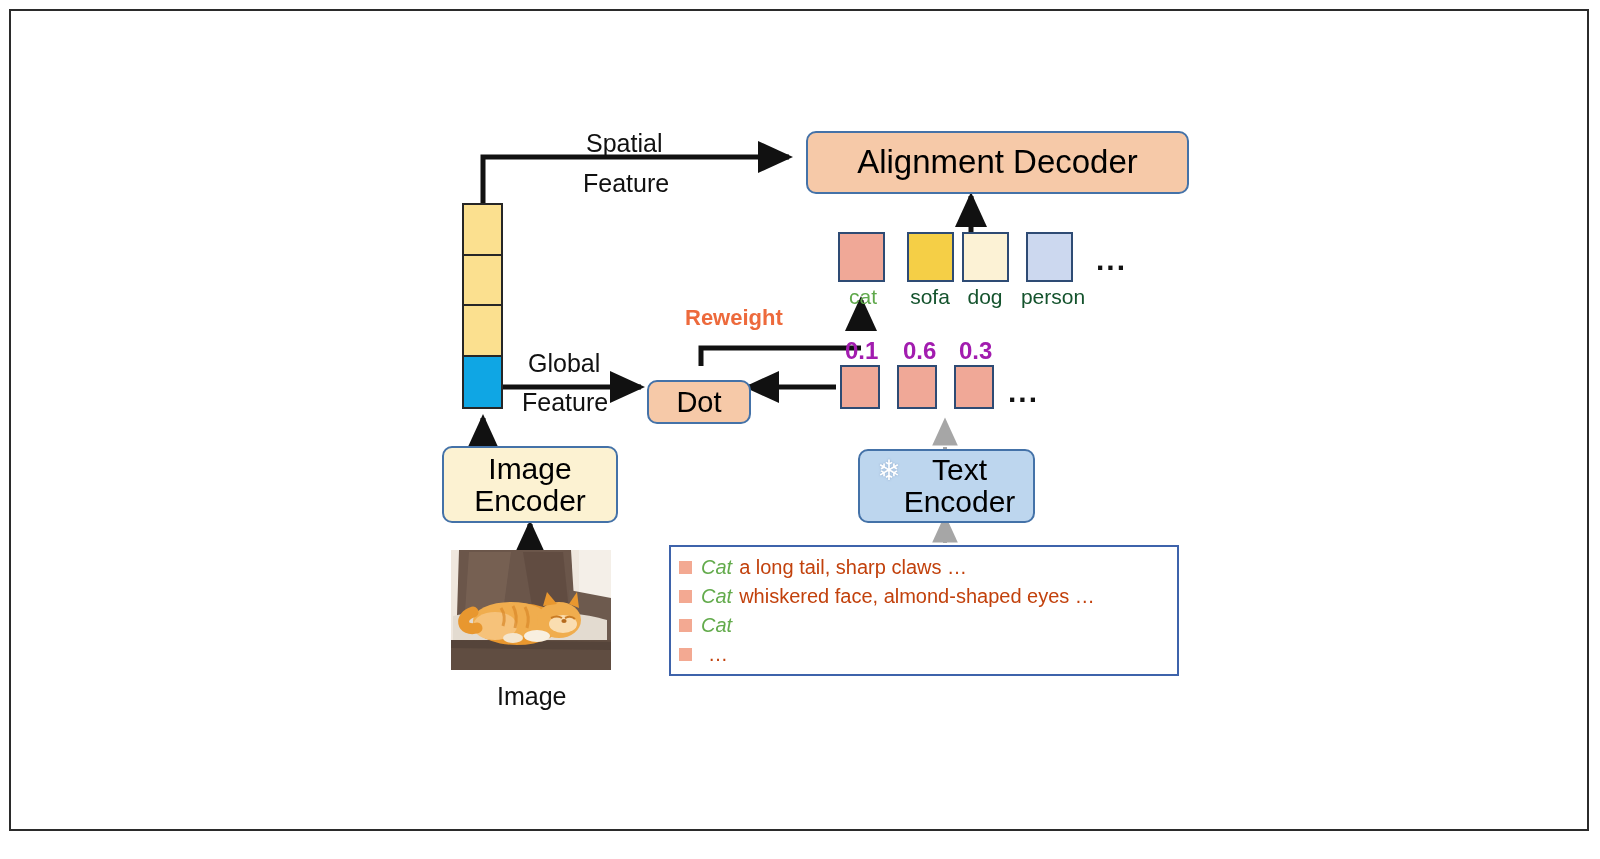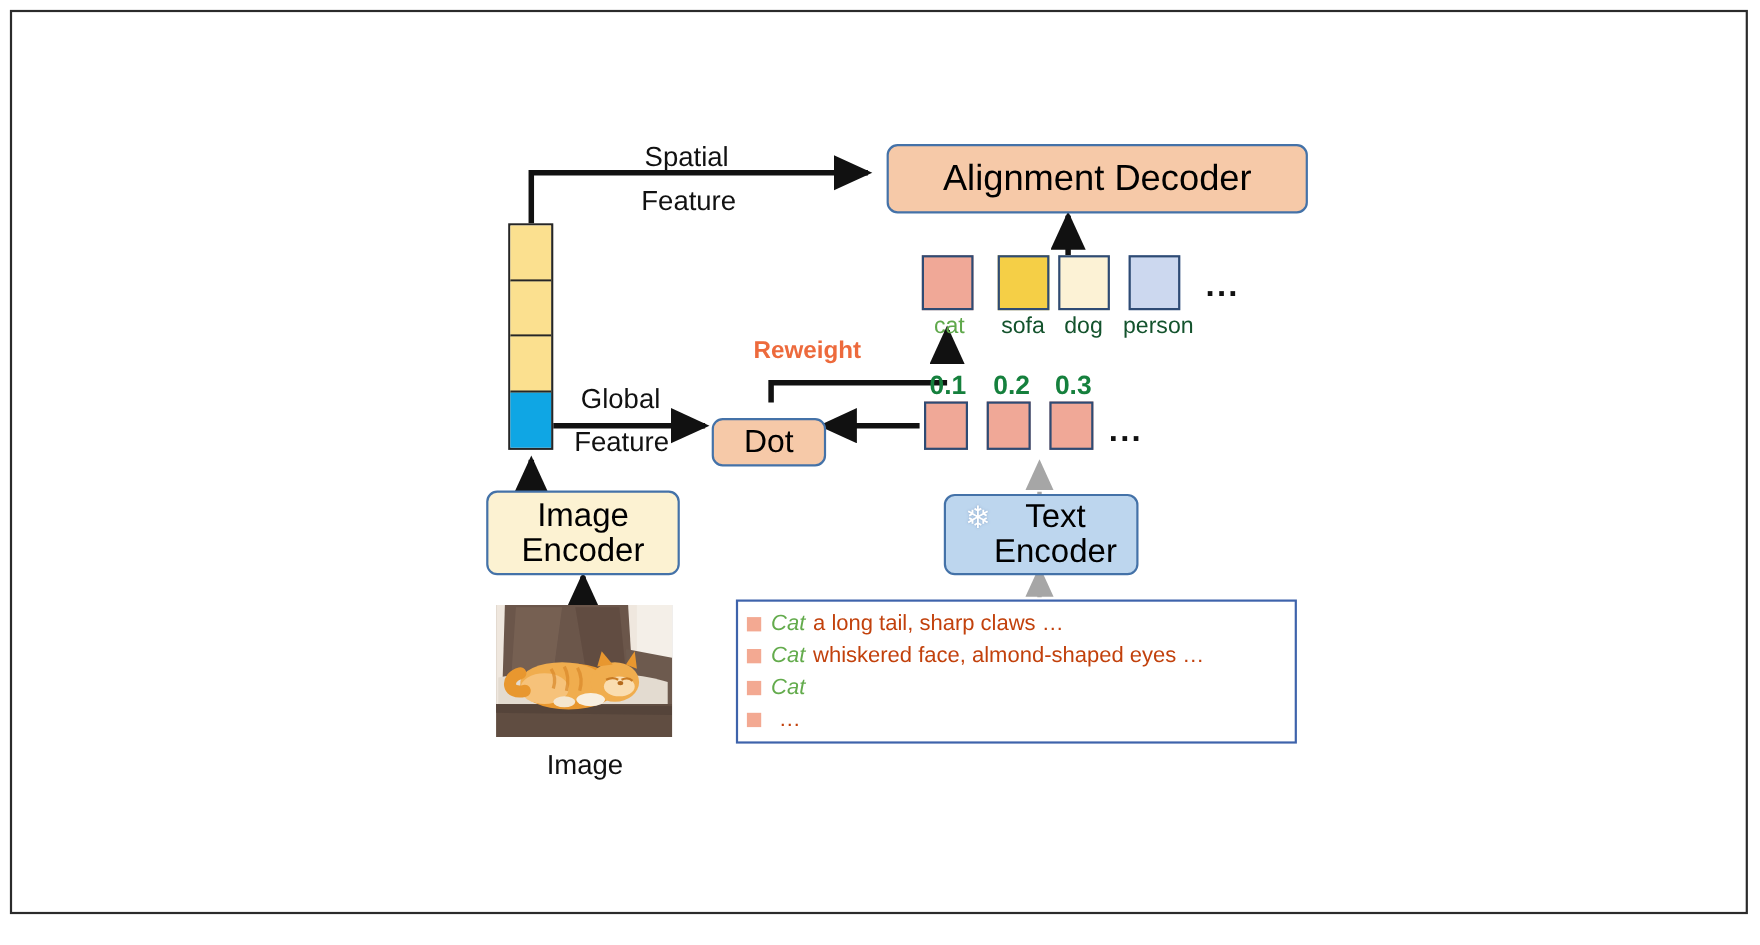--- a/index.html
+++ b/index.html
@@ -91,21 +91,21 @@
     width: 40px;
     height: 44px;
     background: #f0a897;
     border: 2px solid #2e4b74;
     box-sizing: border-box;
   }
   .scorelbl {
     position: absolute;
     font-size: 24px;
     font-weight: bold;
-    color: #15803d;
+    color: #a21caf;
     white-space: nowrap;
   }
 
   
   .anno {
     position: absolute;
     font-size: 25px;
     color: #111;
     white-space: nowrap;
     line-height: 1.05;
@@ -263,21 +263,21 @@
   <div class="tagsq sq-dog" style="left:962px; top:232px;"></div>
   <div class="tagsq sq-person" style="left:1026px; top:232px;"></div>
   <div class="ellipsis" style="left:1096px; top:243px;">...</div>
 
   <div class="taglabel green" style="left:841px; top:285px; width:44px;">cat</div>
   <div class="taglabel" style="left:899px; top:285px; width:62px;">sofa</div>
   <div class="taglabel" style="left:961px; top:285px; width:48px;">dog</div>
   <div class="taglabel" style="left:1011px; top:285px; width:84px;">person</div>
 
   <div class="scorelbl" style="left:845px; top:337px;">0.1</div>
-  <div class="scorelbl" style="left:903px; top:337px;">0.2</div>
+  <div class="scorelbl" style="left:903px; top:337px;">0.6</div>
   <div class="scorelbl" style="left:959px; top:337px;">0.3</div>
 
   <div class="scoresq" style="left:840px; top:365px;"></div>
   <div class="scoresq" style="left:897px; top:365px;"></div>
   <div class="scoresq" style="left:954px; top:365px;"></div>
   <div class="ellipsis" style="left:1008px; top:375px;">...</div>
 
   <div class="procbox box-cream" id="image-encoder" style="left:442px; top:446px; width:176px; height:77px; font-size:30px;">
     <span>Image
 Encoder</span>

